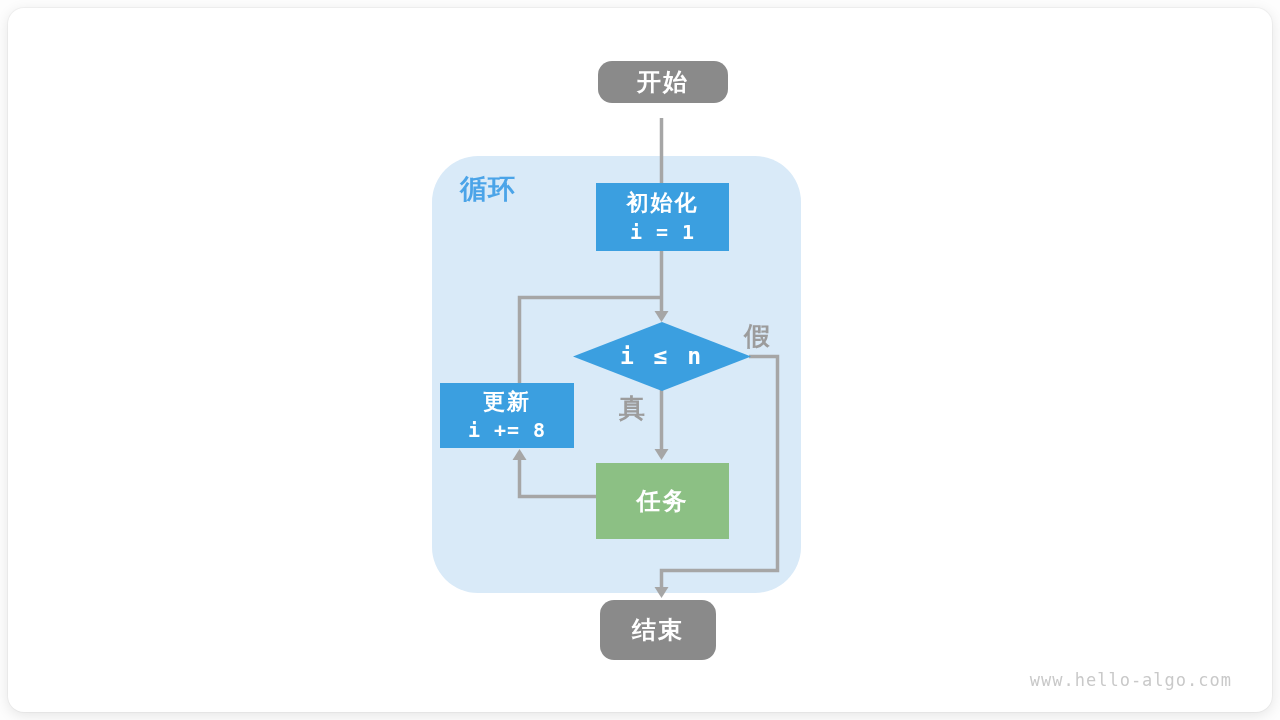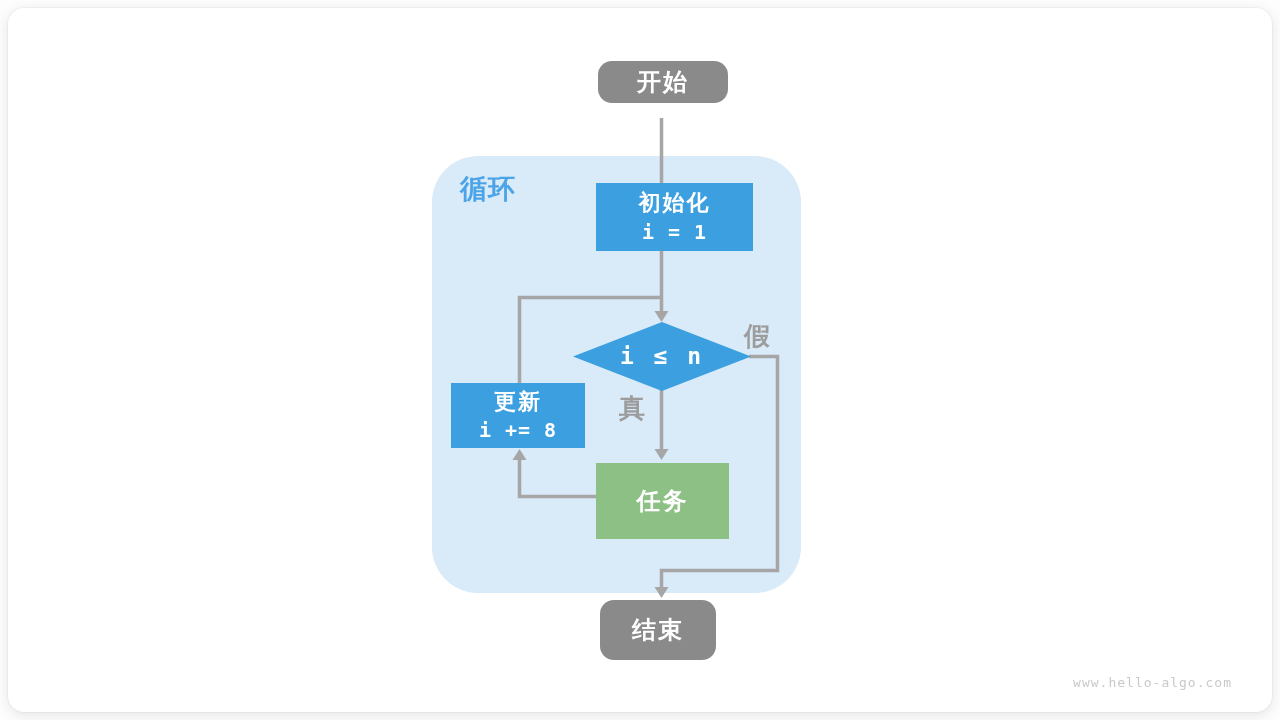--- a/index.html
+++ b/index.html
@@ -67,23 +67,23 @@
     text-align: center;
     line-height: 1.25;
   }
   .node .lbl { font-size: 24px; font-weight: 600; letter-spacing: 2px; }
   .node .code { font-family: var(--font-mono); font-size: 20px; font-weight: 600; letter-spacing: 1px; margin-top: 3px; }
   .node.terminal { background: var(--node-gray); border-radius: 14px; }
   .node.process-blue { background: var(--node-blue); }
   .node.process-blue .lbl { font-size: 22px; }
   .node.process-green { background: var(--node-green); }
   .node.start  { left: 590px; top: 53px;  width: 130px; height: 42px; }
-  .node.init   { left: 588px; top: 175px; width: 157px; height: 68px; }
+  .node.init   { left: 588px; top: 175px; width: 133px; height: 68px; }
   .node.task   { left: 588px; top: 455px; width: 133px; height: 76px; }
-  .node.update { left: 443px; top: 375px; width: 134px; height: 65px; }
+  .node.update { left: 432px; top: 375px; width: 134px; height: 65px; }
   .node.end    { left: 592px; top: 592px; width: 116px; height: 60px; }
   .node.condition {
     left: 565px; top: 314px;
     width: 178px; height: 69px;
     background: var(--node-blue);
     clip-path: polygon(50% 0%, 100% 50%, 50% 100%, 0% 50%);
   }
   .node.condition .code { font-size: 23px; margin-top: 0; letter-spacing: 3px; }
   
   .edge-label {
@@ -93,21 +93,21 @@
     font-weight: bold;
     color: var(--edge-label);
   }
   .edge-label.true-label  { left: 611px; top: 383px; }
   .edge-label.false-label { left: 736px; top: 311px; }
   
   .watermark {
     position: absolute;
     right: 40px; bottom: 22px;
     font-family: var(--font-mono);
-    font-size: 13px;
+    font-size: 17px;
     color: var(--watermark);
     letter-spacing: 1px;
     z-index: 3;
     text-align: right;
   }
 </style>
 </head>
 <body>
 
 <div class="page">

